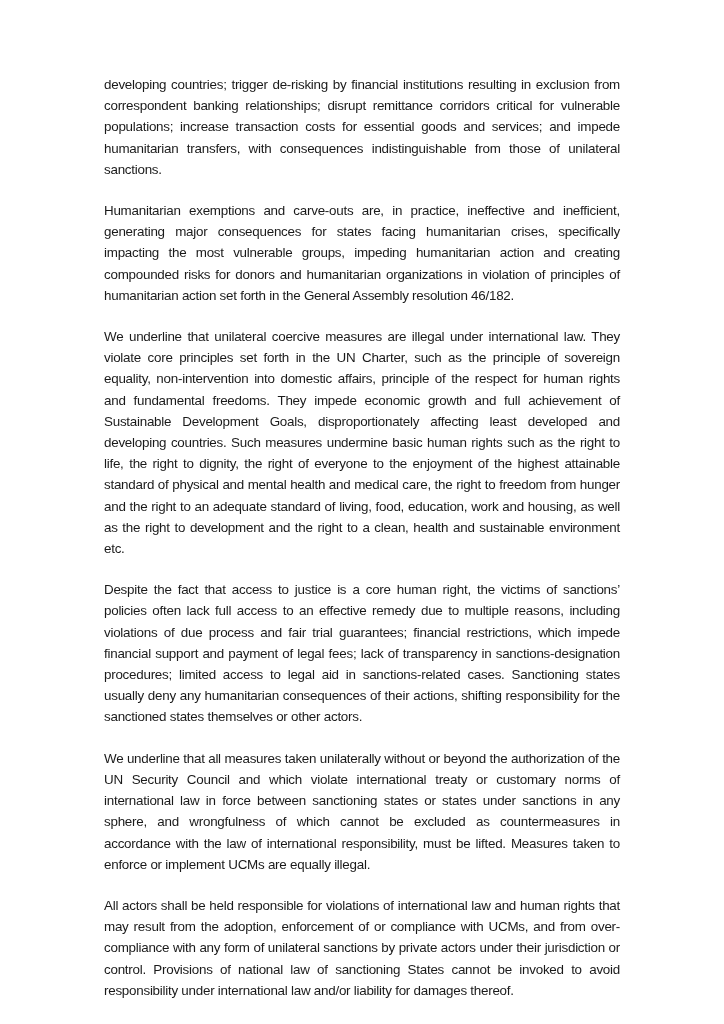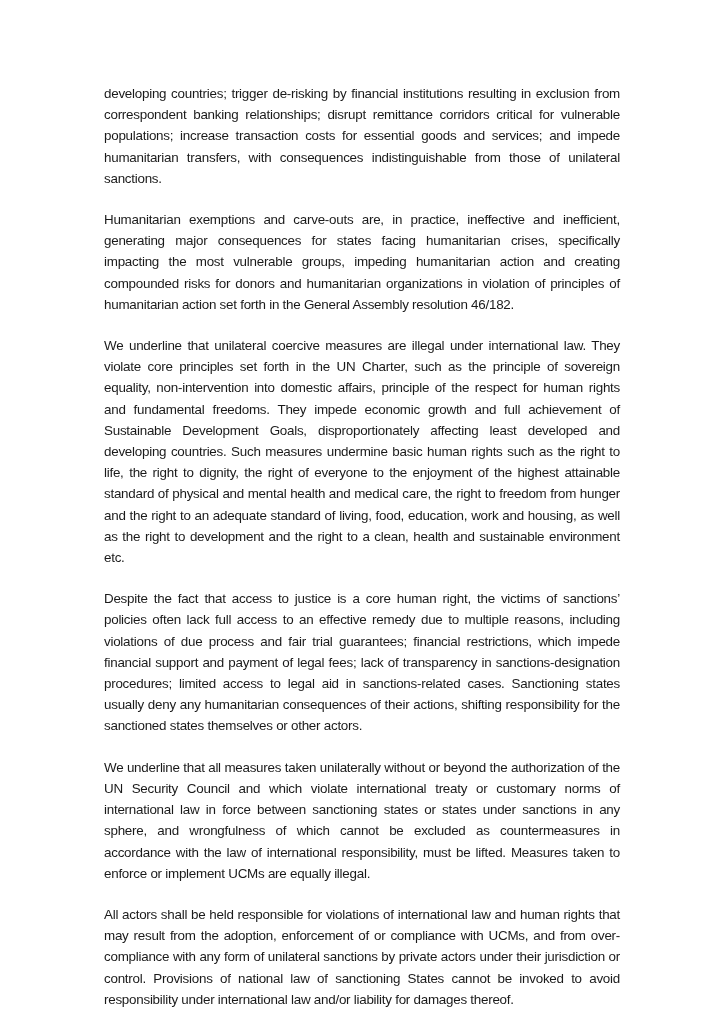--- a/index.html
+++ b/index.html
@@ -18,21 +18,21 @@
       left: 104px;
       top: 67px;
       width: 516px;
       font-family: "Liberation Sans", sans-serif;
       font-size: 13.4px;
       line-height: 21.2px;
       color: #1a1a1a;
       letter-spacing: -0.25px;
     }
     .para {
-      margin: 16px 0 20px 0;
+      margin: 7px 0 20px 0;
       text-align: justify;
       text-align-last: left;
     }
   </style>
 </head>
 <body>
 
 <div class="page">
   <p class="para">developing countries; trigger de-risking by financial institutions resulting in exclusion from correspondent banking relationships; disrupt remittance corridors critical for vulnerable populations; increase transaction costs for essential goods and services; and impede humanitarian transfers, with consequences indistinguishable from those of unilateral sanctions.</p>
   <p class="para">Humanitarian exemptions and carve-outs are, in practice, ineffective and inefficient, generating major consequences for states facing humanitarian crises, specifically impacting the most vulnerable groups, impeding humanitarian action and creating compounded risks for donors and humanitarian organizations in violation of principles of humanitarian action set forth in the General Assembly resolution 46/182.</p>

